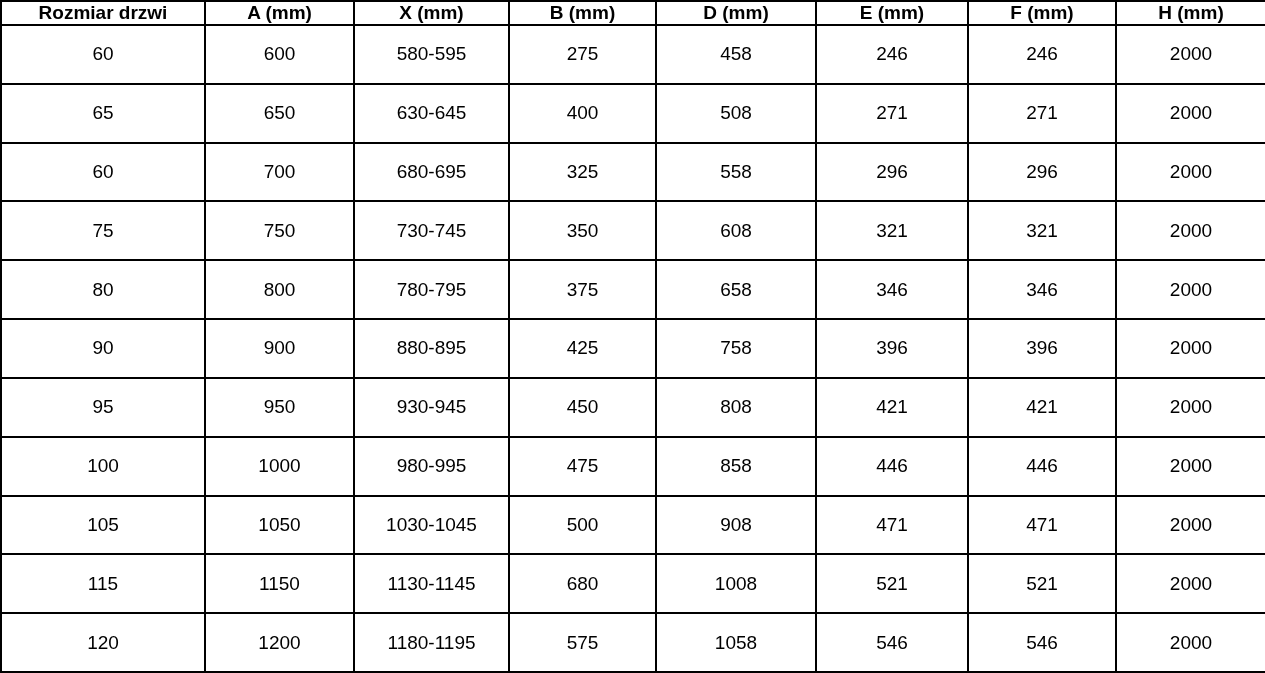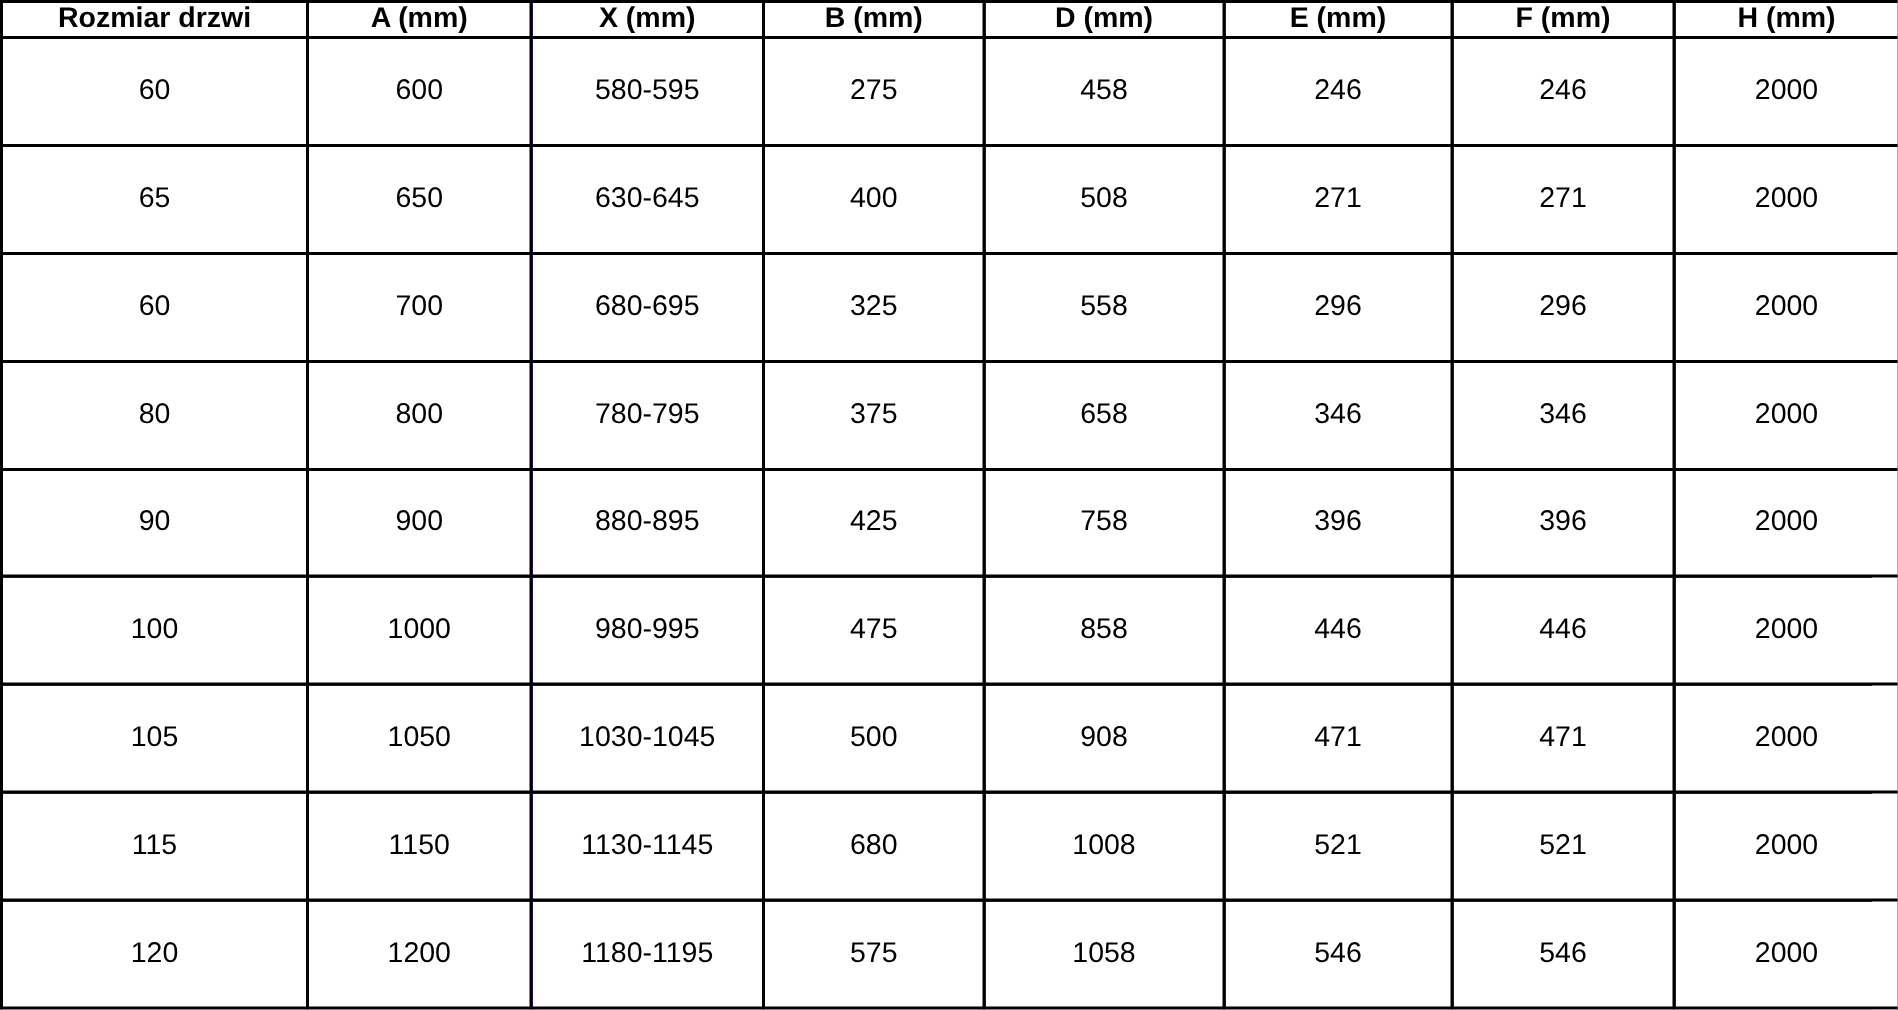--- a/index.html
+++ b/index.html
@@ -96,37 +96,57 @@
           <td>60</td>
           <td>700</td>
           <td>680-695</td>
           <td>325</td>
           <td>558</td>
           <td>296</td>
           <td>296</td>
           <td>2000</td>
         </tr>
         <tr>
+          <td>75</td>
+          <td>750</td>
+          <td>730-745</td>
+          <td>350</td>
+          <td>608</td>
+          <td>321</td>
+          <td>321</td>
+          <td>2000</td>
+        </tr>
+        <tr>
           <td>80</td>
           <td>800</td>
           <td>780-795</td>
           <td>375</td>
           <td>658</td>
           <td>346</td>
           <td>346</td>
           <td>2000</td>
         </tr>
         <tr>
           <td>90</td>
           <td>900</td>
           <td>880-895</td>
           <td>425</td>
           <td>758</td>
           <td>396</td>
           <td>396</td>
+          <td>2000</td>
+        </tr>
+        <tr>
+          <td>95</td>
+          <td>950</td>
+          <td>930-945</td>
+          <td>450</td>
+          <td>808</td>
+          <td>421</td>
+          <td>421</td>
           <td>2000</td>
         </tr>
         <tr>
           <td>100</td>
           <td>1000</td>
           <td>980-995</td>
           <td>475</td>
           <td>858</td>
           <td>446</td>
           <td>446</td>

